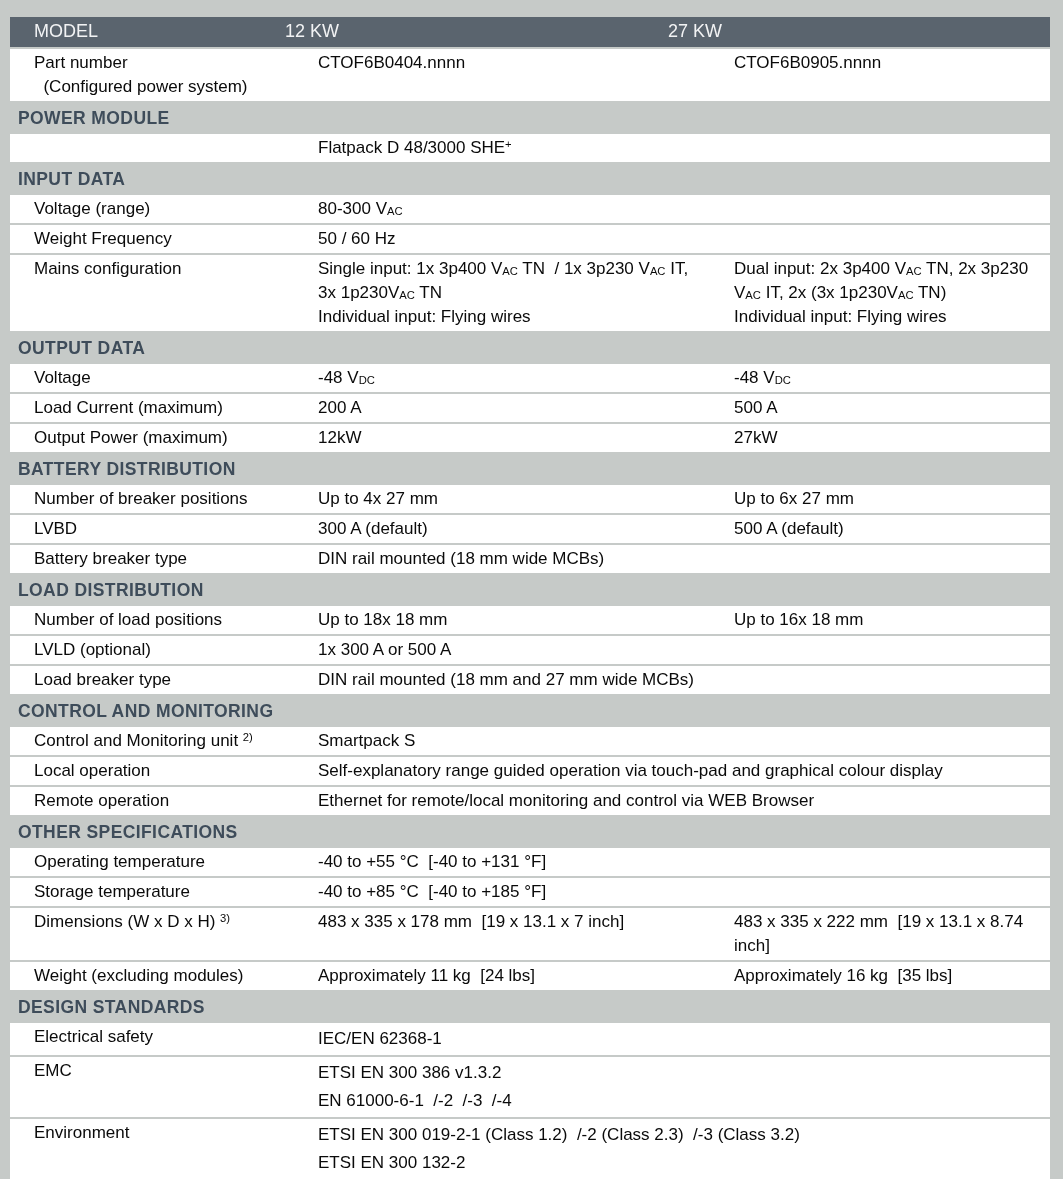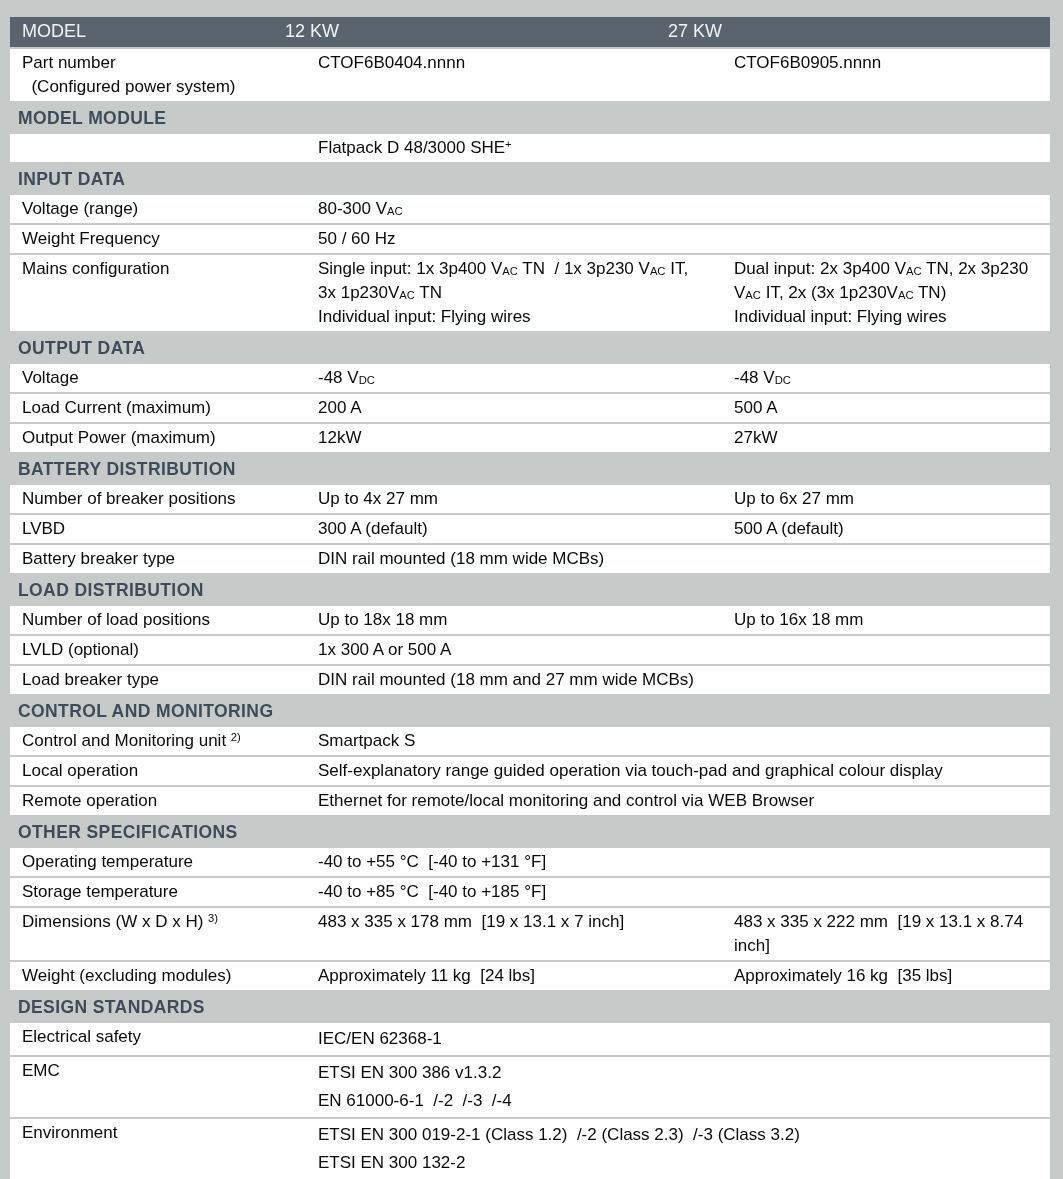--- a/index.html
+++ b/index.html
@@ -26,21 +26,21 @@
   .row.head .cell { padding-top: 0; }
 
   .row.data {
     background: #ffffff;
     margin-bottom: 2px;
     min-height: 28px;
     gap: 33px;
   }
 
   .cell { padding: 2px 10px 2px 0; line-height: 24px; white-space: pre-wrap; }
-  .cell.label { padding-left: 12px; }
+  .cell.label { padding-left: 24px; }
   .cell.span { grid-column: 2 / 4; }
   .cell.tall { line-height: 28px; }
 
   .row.section {
     display: block;
     background: transparent;
     padding: 5px 0 4px 8px;
     margin-bottom: 1px;
   }
   .sec-title {
@@ -66,21 +66,21 @@
       <div class="cell">27 KW</div>
     </div>
 
     <div class="row data">
       <div class="cell label">Part number<br>&nbsp;&nbsp;(Configured power system)</div>
       <div class="cell">CTOF6B0404.nnnn</div>
       <div class="cell">CTOF6B0905.nnnn</div>
     </div>
 
     <div class="row section">
-      <div class="sec-title">MODEL MODULE</div>
+      <div class="sec-title">POWER MODULE</div>
     </div>
 
     <div class="row data">
       <div class="cell span">Flatpack D 48/3000 SHE<sup>+</sup></div>
     </div>
 
     <div class="row section">
       <div class="sec-title">INPUT DATA</div>
     </div>
 

